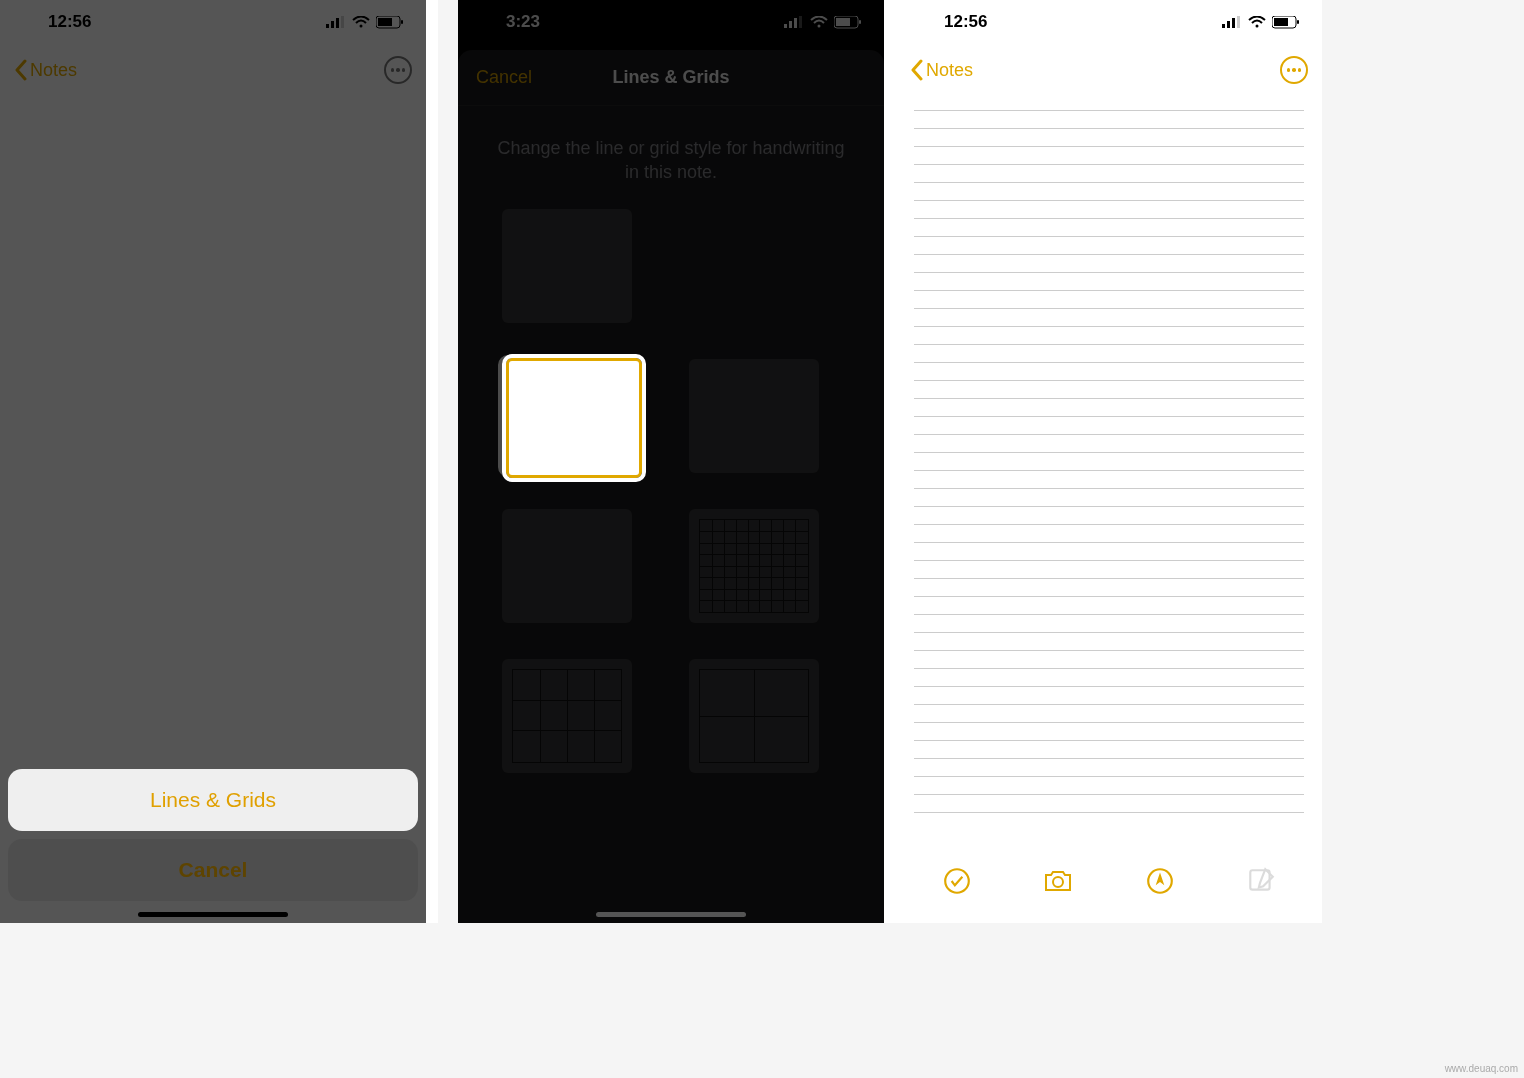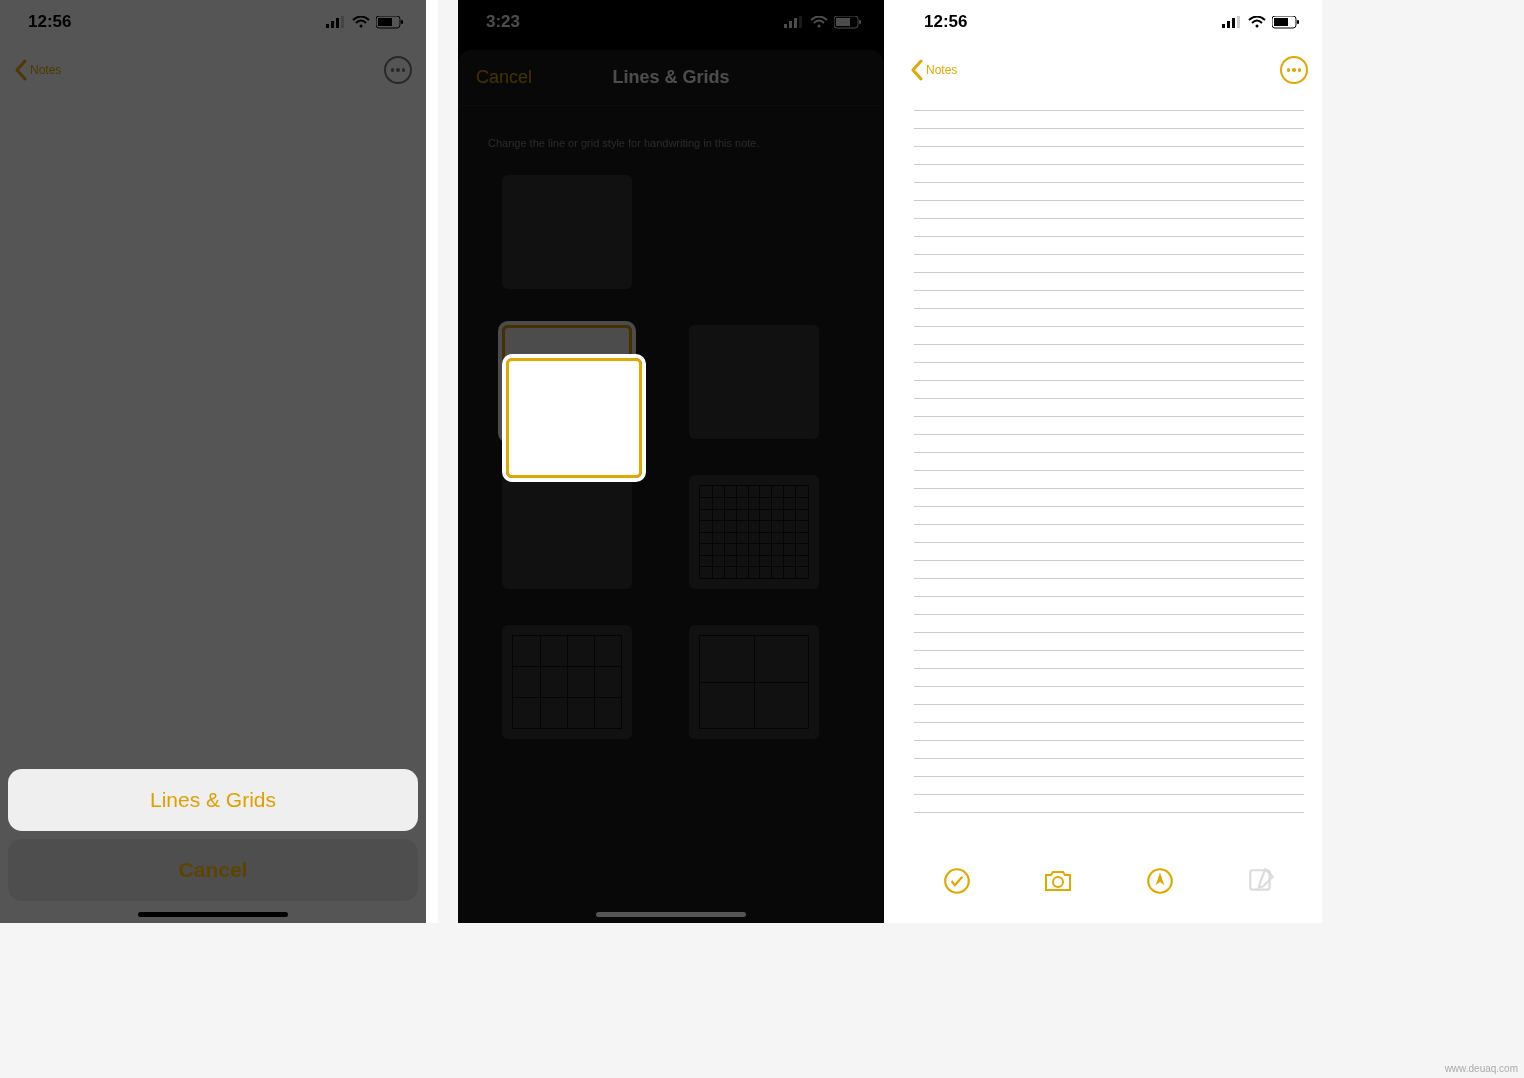--- a/index.html
+++ b/index.html
@@ -31,37 +31,37 @@
     background: rgba(0,0,0,0.70);
     pointer-events: none;
   }
 
   
   .status-bar {
     height: 44px;
     display: flex;
     align-items: center;
     justify-content: space-between;
-    padding: 0 22px 0 28px;
+    padding: 0 22px 0 48px;
     font-size: 17px;
     font-weight: 600;
   }
   .status-icons { display: flex; align-items: center; gap: 6px; }
   .status-icons svg { display: block; }
 
   
   .nav {
     height: 52px;
     display: flex;
     align-items: center;
     justify-content: space-between;
     padding: 0 14px;
   }
   .nav-left { display: flex; align-items: center; gap: 2px; }
-  .nav-title { font-size: 12px; color: #e0a800; }
+  .nav-title { font-size: 18px; color: #e0a800; }
   .chevron { width: 14px; height: 22px; }
   .more-circle {
     width: 28px; height: 28px; border: 2px solid #e0a800; border-radius: 50%;
     display: flex; align-items: center; justify-content: center; gap: 2px;
   }
   .more-circle span { width: 3.5px; height: 3.5px; background: #e0a800; border-radius: 50%; }
   .more-circle-grey { border-color: #777; }
   .more-circle-grey span { background: #777; }
 
   
@@ -111,21 +111,21 @@
     border-bottom: 1px solid #2a2a2a;
   }
   .modal-cancel { color: #e0a800; font-size: 18px; }
   .modal-title {
     position: absolute; left: 0; right: 0;
     text-align: center;
     font-weight: 600; font-size: 18px; color: #fff;
     pointer-events: none;
   }
   .modal-desc {
-    color: #8e8e93; font-size: 11px; text-align: left;
+    color: #8e8e93; font-size: 18px; text-align: center;
     padding: 30px 30px 24px;
     line-height: 1.35;
   }
   .grid-options {
     display: grid;
     grid-template-columns: 1fr 1fr;
     gap: 36px 36px;
     padding: 0 44px;
   }
   .swatch {

